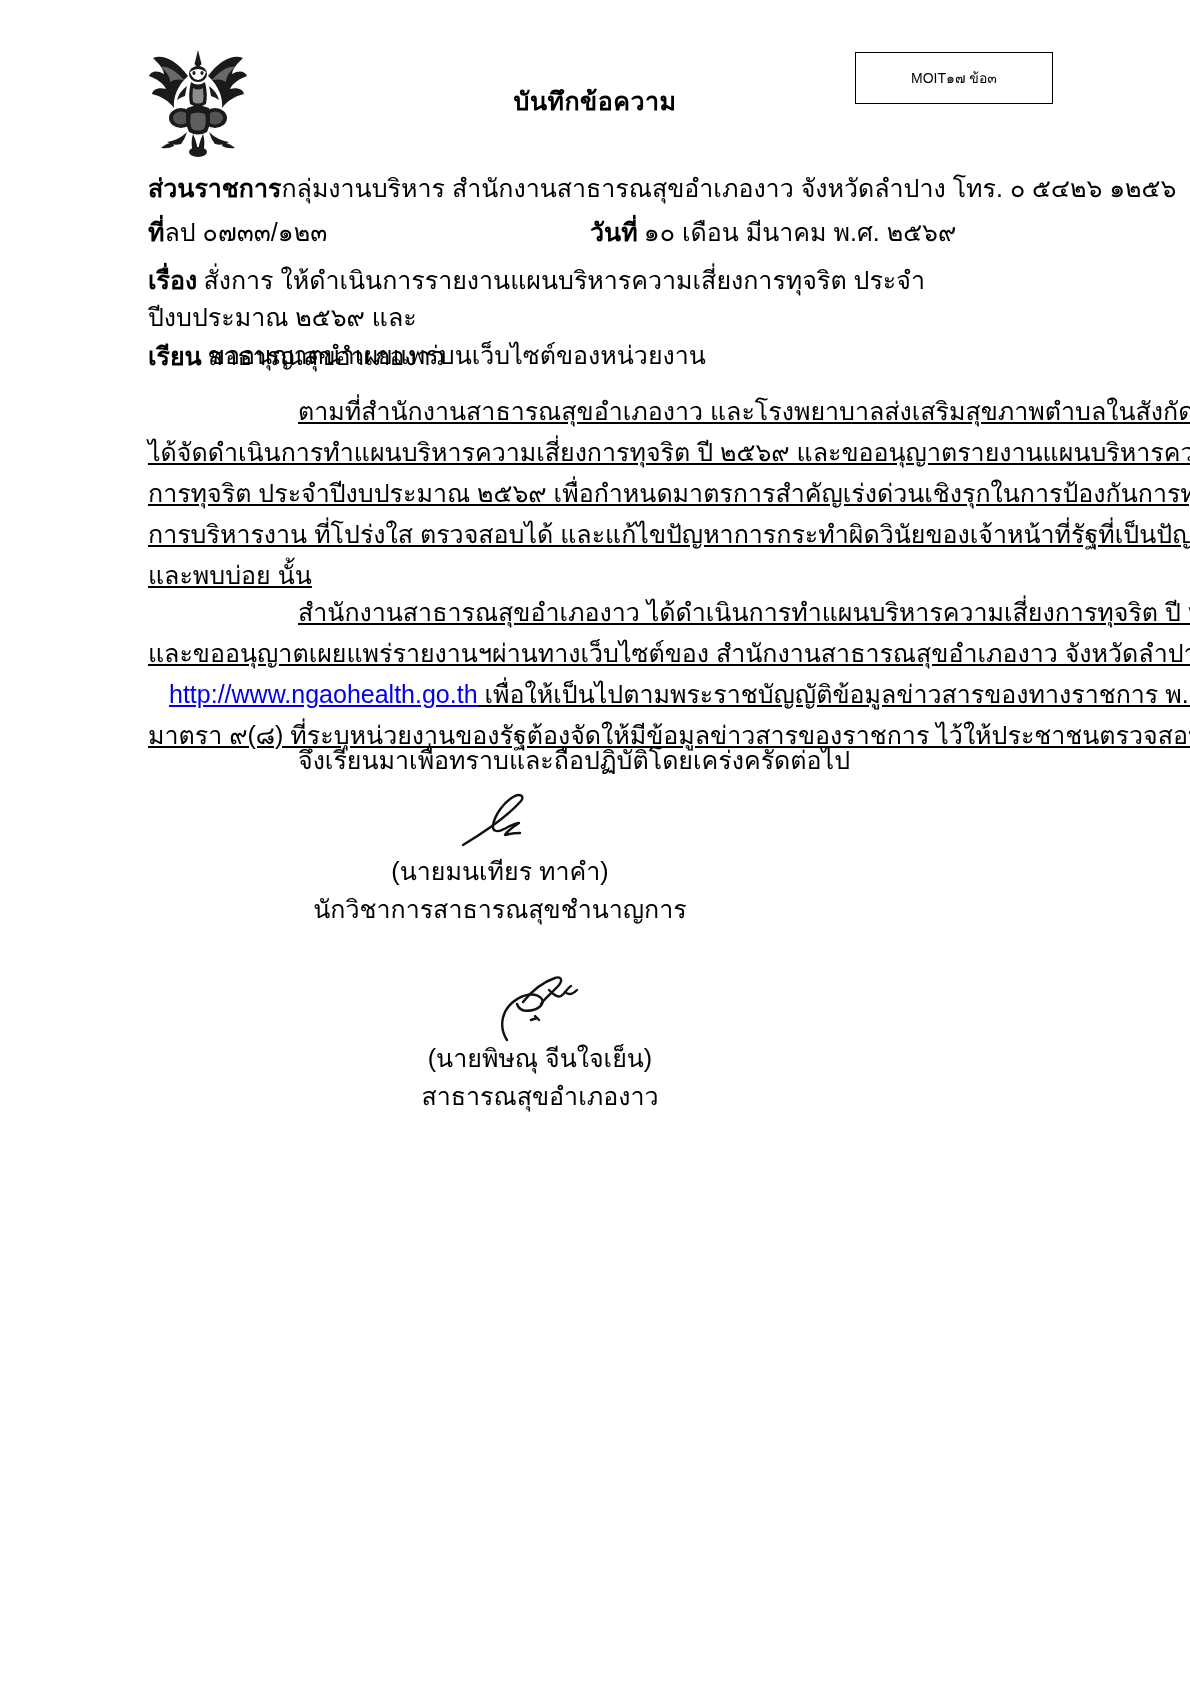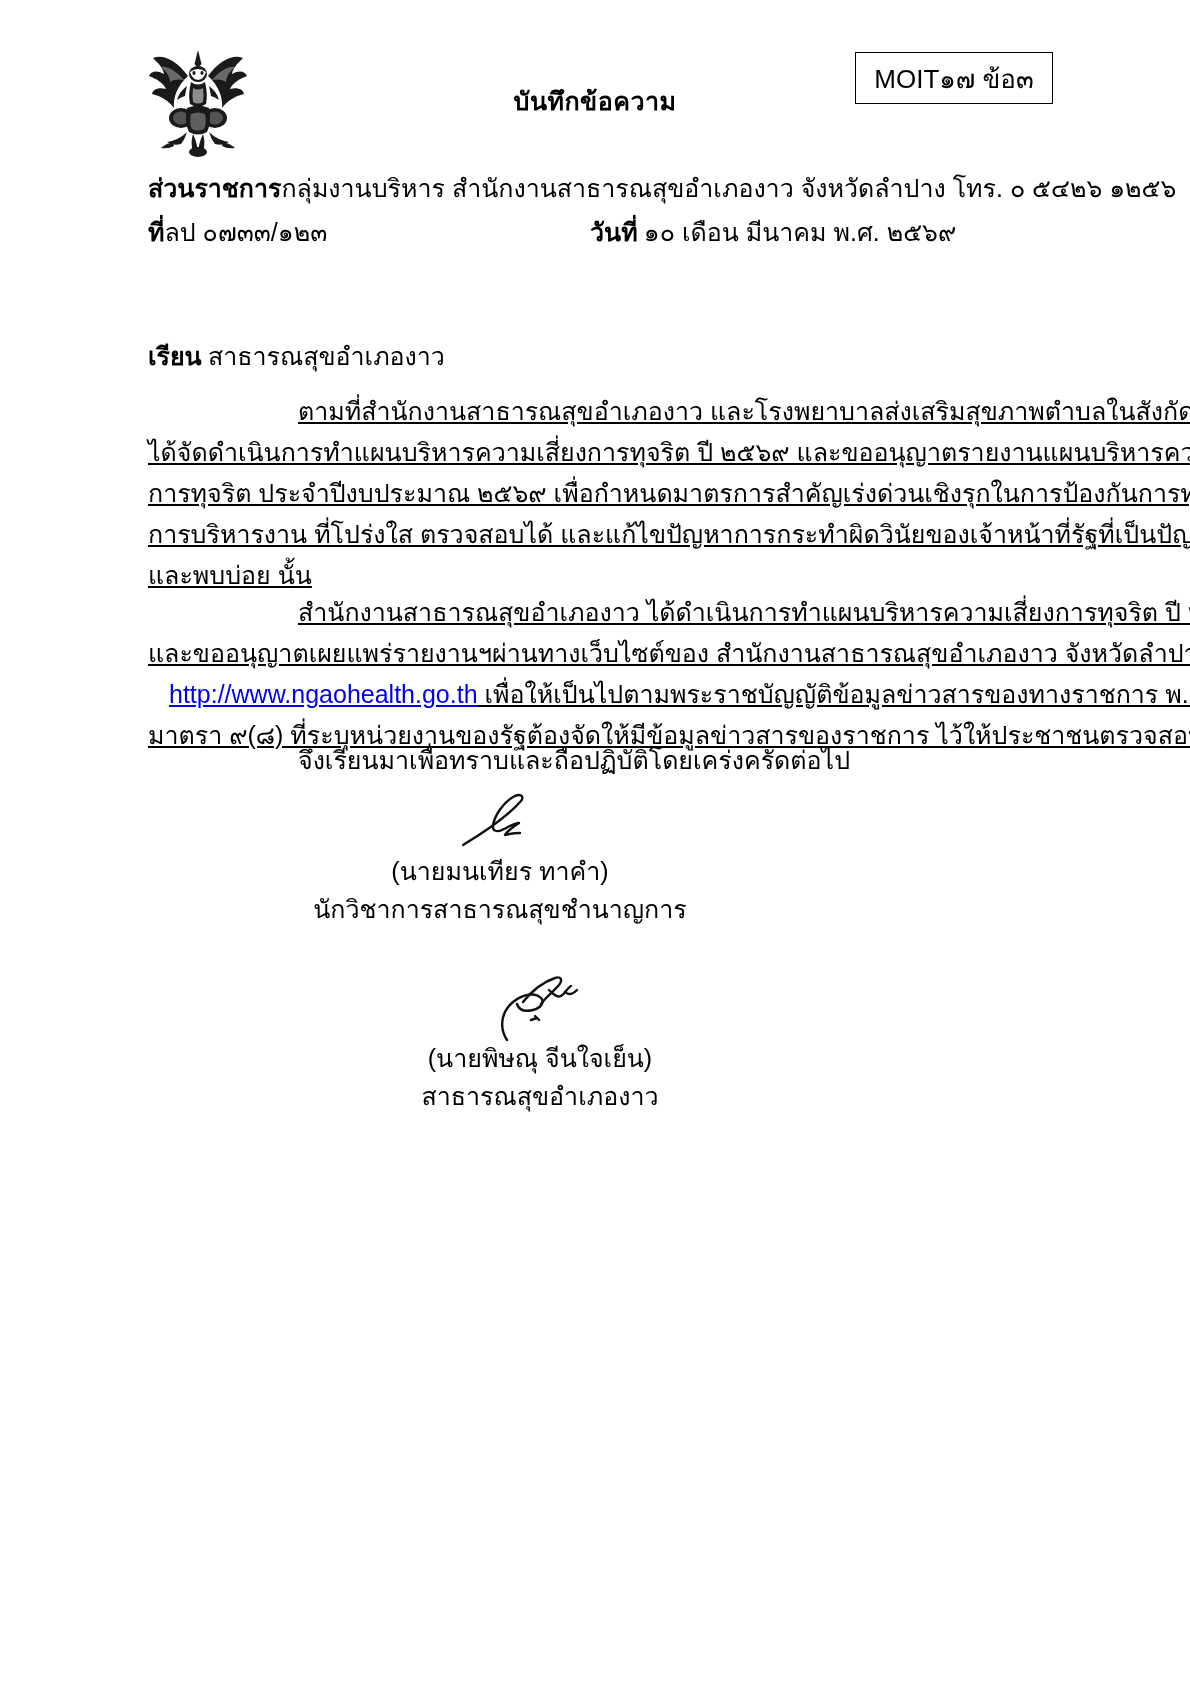--- a/index.html
+++ b/index.html
@@ -49,21 +49,21 @@
     left: 855px;
     top: 52px;
     width: 198px;
     height: 52px;
     border: 1.6px solid #000;
     box-sizing: border-box;
     display: flex;
     align-items: center;
     justify-content: center;
     font-family: "Liberation Sans", "DejaVu Sans", sans-serif;
-    font-size: 26px;
+    font-size: 14px;
   }
 
   
   .field-row {
     position: absolute;
     left: 148px;
     width: 900px;
     font-size: 25px;
     line-height: 1.28;
     white-space: nowrap;
@@ -208,20 +208,25 @@
 
   <div class="field-row" id="row-ref">
     <span class="lbl">ที่</span><span class="val">ลป ๐๗๓๓/๑๒๓</span>
   </div>
 
   <div class="field-row" id="row-date">
     <span class="lbl">วันที่</span>
     <span class="val">๑๐ เดือน มีนาคม  พ.ศ. ๒๕๖๙</span>
   </div>
 
+  <div class="field-row" id="row-subject">
+    <span class="lbl">เรื่อง</span>
+    <span class="val">สั่งการ ให้ดำเนินการรายงานแผนบริหารความเสี่ยงการทุจริต ประจำปีงบประมาณ ๒๕๖๙ และ</span>
+    <span class="val subject-indent">ขออนุญาตนำเผยแพร่บนเว็บไซต์ของหน่วยงาน</span>
+  </div>
 
   <div class="field-row" id="row-to">
     <span class="lbl">เรียน</span>
     <span class="val">สาธารณสุขอำเภองาว</span>
   </div>
 
   <div class="body-block" id="para-1">
     <span class="para-line"><span class="indent"></span><span>ตามที่สำนักงานสาธารณสุขอำเภองาว และโรงพยาบาลส่งเสริมสุขภาพตำบลในสังกัด</span></span>
     <span class="para-line">ได้จัดดำเนินการทำแผนบริหารความเสี่ยงการทุจริต ปี ๒๕๖๙ และขออนุญาตรายงานแผนบริหารความเสี่ยง</span>
     <span class="para-line">การทุจริต ประจำปีงบประมาณ ๒๕๖๙ เพื่อกำหนดมาตรการสำคัญเร่งด่วนเชิงรุกในการป้องกันการทุจริต</span>

